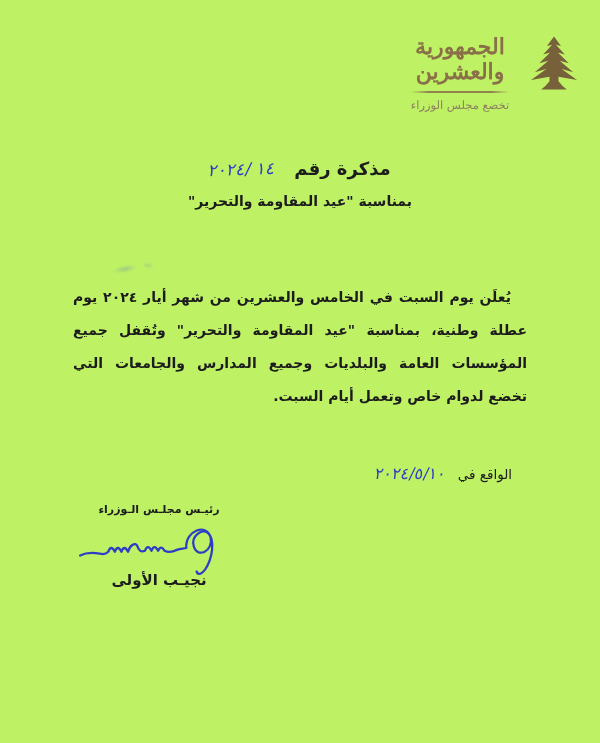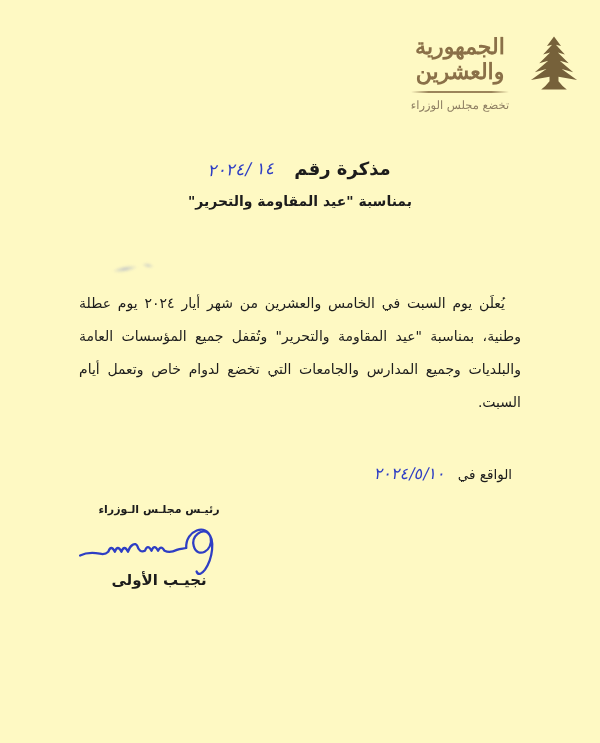--- a/index.html
+++ b/index.html
@@ -1,41 +1,41 @@
 <!DOCTYPE html>
 <html lang="ar" dir="rtl"><head>
 <meta charset="utf-8">
 <style>
   html,body{margin:0;padding:0;}
   body{
     width:600px;height:743px;background:#ffffff;position:relative;
     font-family:"DejaVu Sans",sans-serif;color:#1c1c1c;overflow:hidden;
   }
-  .page{position:absolute;inset:0;background:#fef9c3;}
+  .page{position:absolute;inset:0;background:#bef264;}
 
   
   .brand{position:absolute;top:16px;right:14px;display:flex;gap:10px;direction:rtl;align-items:flex-start;}
   .cedar{width:64px;height:72px;margin-top:12px;flex:0 0 auto;}
   .brand-text{width:104px;text-align:center;font-family:"DejaVu Serif",serif;margin-top:18px;}
   .brand-line{font-size:22px;font-weight:bold;color:#8a7048;line-height:25px;letter-spacing:.5px;}
   .brand-divider{height:2px;margin:7px 3px 5px;border-radius:2px;
     background:linear-gradient(to left,rgba(138,112,72,0),rgba(138,112,72,.85) 18%,rgba(138,112,72,.85) 82%,rgba(138,112,72,0));}
   .brand-office{font-size:11.5px;color:#8d7e62;}
 
   
   .memo-line{position:absolute;top:158px;left:0;width:100%;text-align:center;direction:rtl;}
   .memo-label{font-weight:bold;font-size:18px;}
   .hand{display:inline-block;direction:ltr;unicode-bidi:bidi-override;color:#2e3ec4;}
   .memo-number{font-size:17px;margin-right:14px;transform:skewX(-12deg) rotate(-2deg);letter-spacing:1px;}
   .subject{position:absolute;top:188px;left:0;width:100%;text-align:center;
     font-weight:bold;font-size:14px;line-height:27px;direction:rtl;}
 
   
   .body-text{position:absolute;top:271px;right:63px;left:63px;direction:rtl;font-size:14px;}
-  .body-text p{margin:16px;text-align:justify;line-height:33px;text-indent:16px;}
+  .body-text p{margin:10px;text-align:justify;line-height:33px;text-indent:16px;font-weight:bold;}
   .para-2{margin-top:3px !important;text-align-last:center;}
 
   
   .dateline{position:absolute;top:464px;right:88px;direction:rtl;font-size:13.5px;}
   .hand-date{font-size:16px;margin-right:8px;transform:skewX(-10deg);letter-spacing:1px;}
 
   
   .sig{position:absolute;top:503px;left:56px;width:206px;text-align:center;direction:rtl;}
   .sig-title{font-weight:bold;font-size:11px;letter-spacing:.5px;}
   .sig-svg{display:block;margin:1px auto 0;width:176px;height:62px;}

